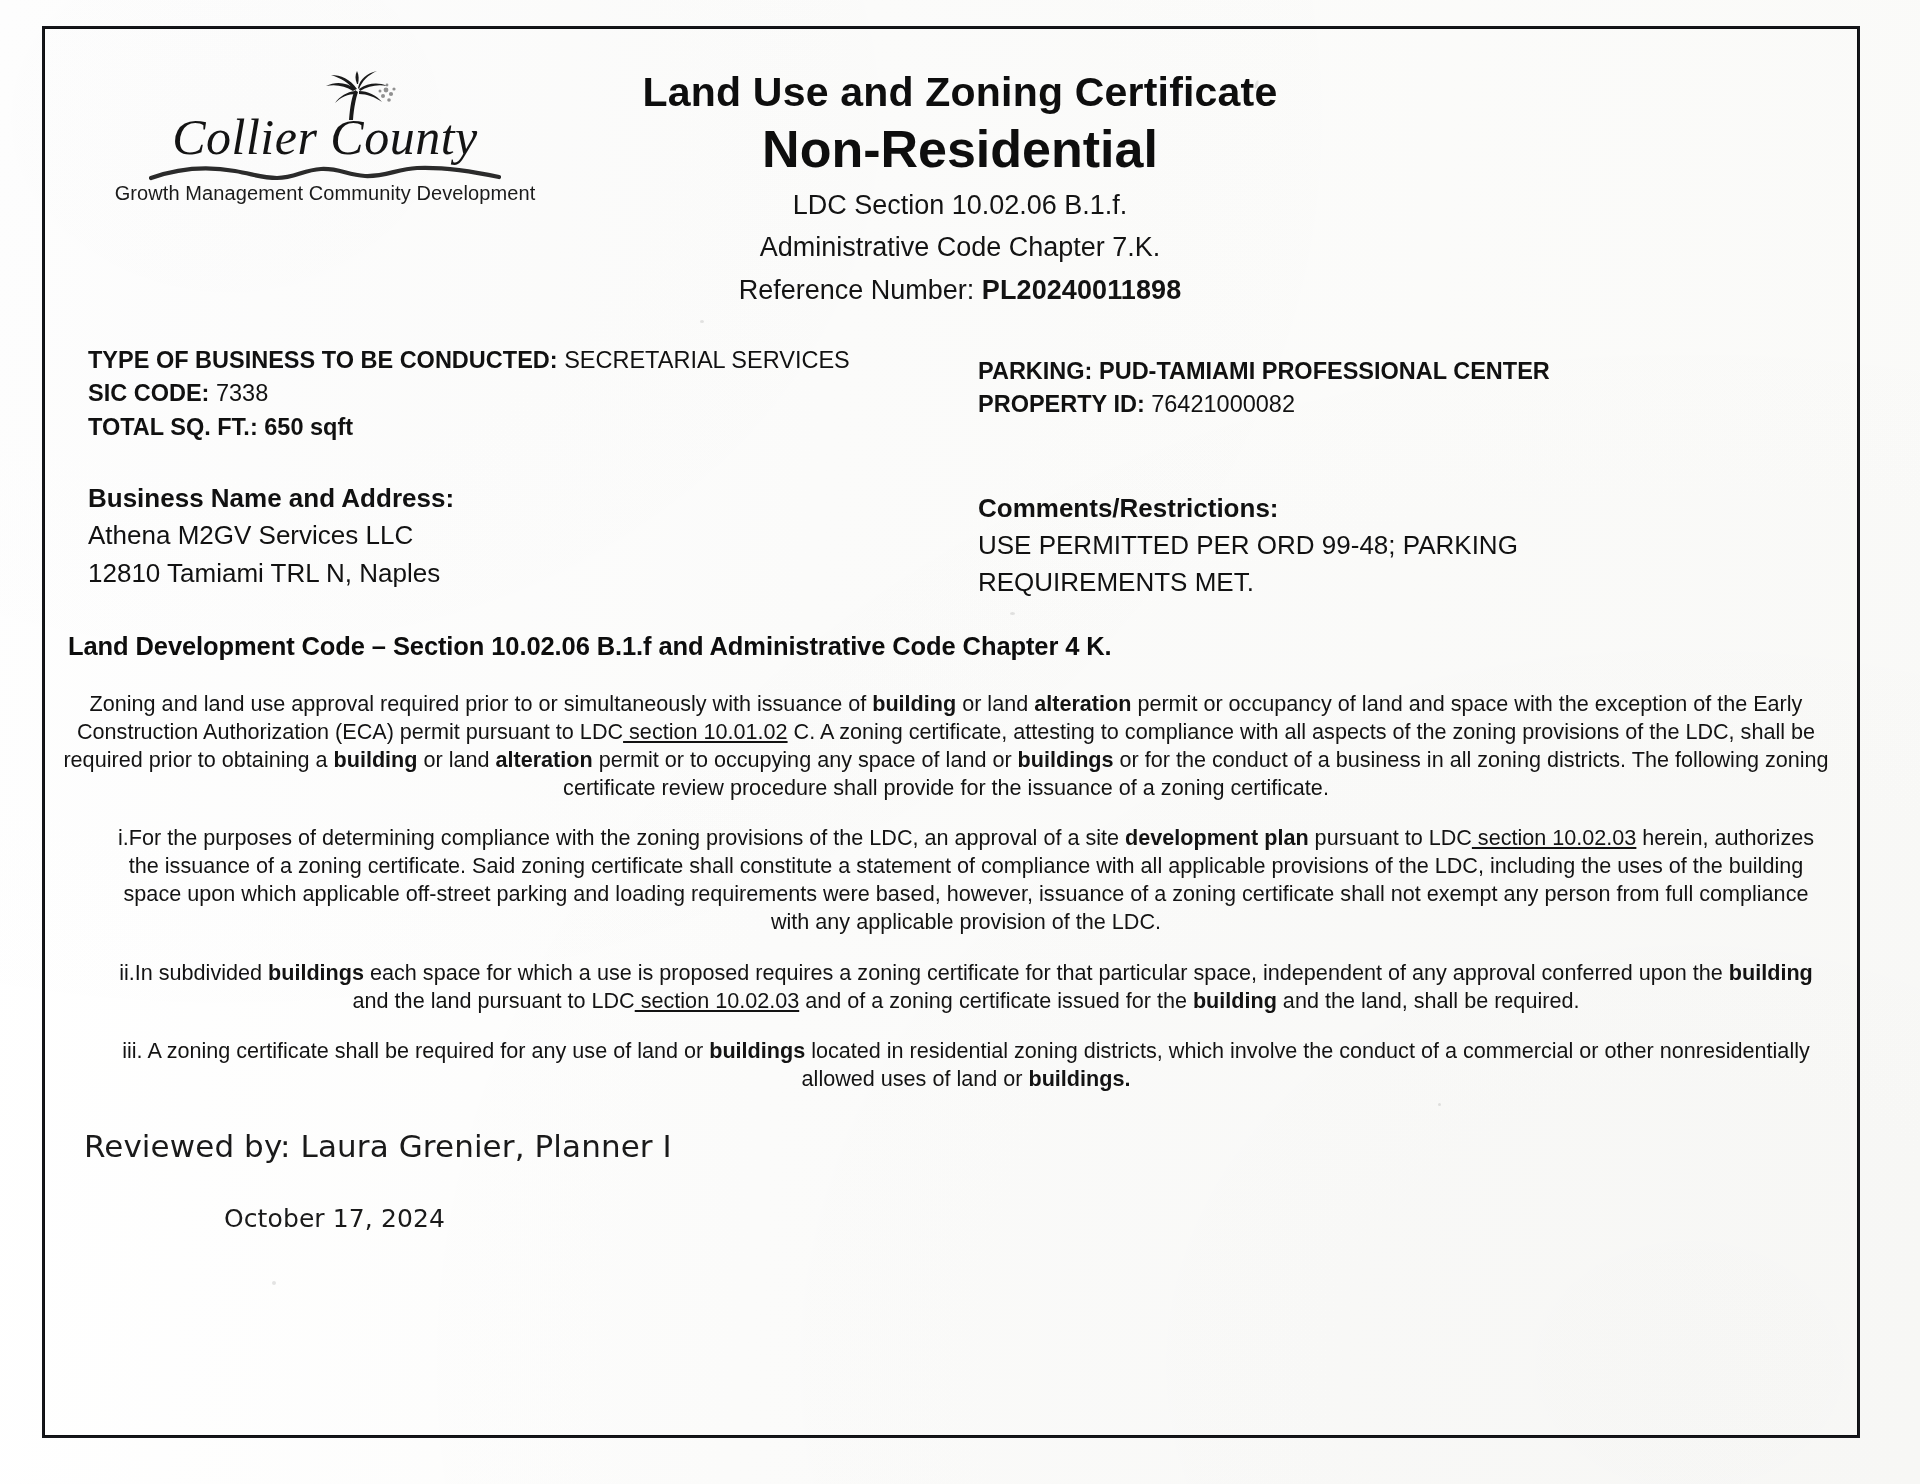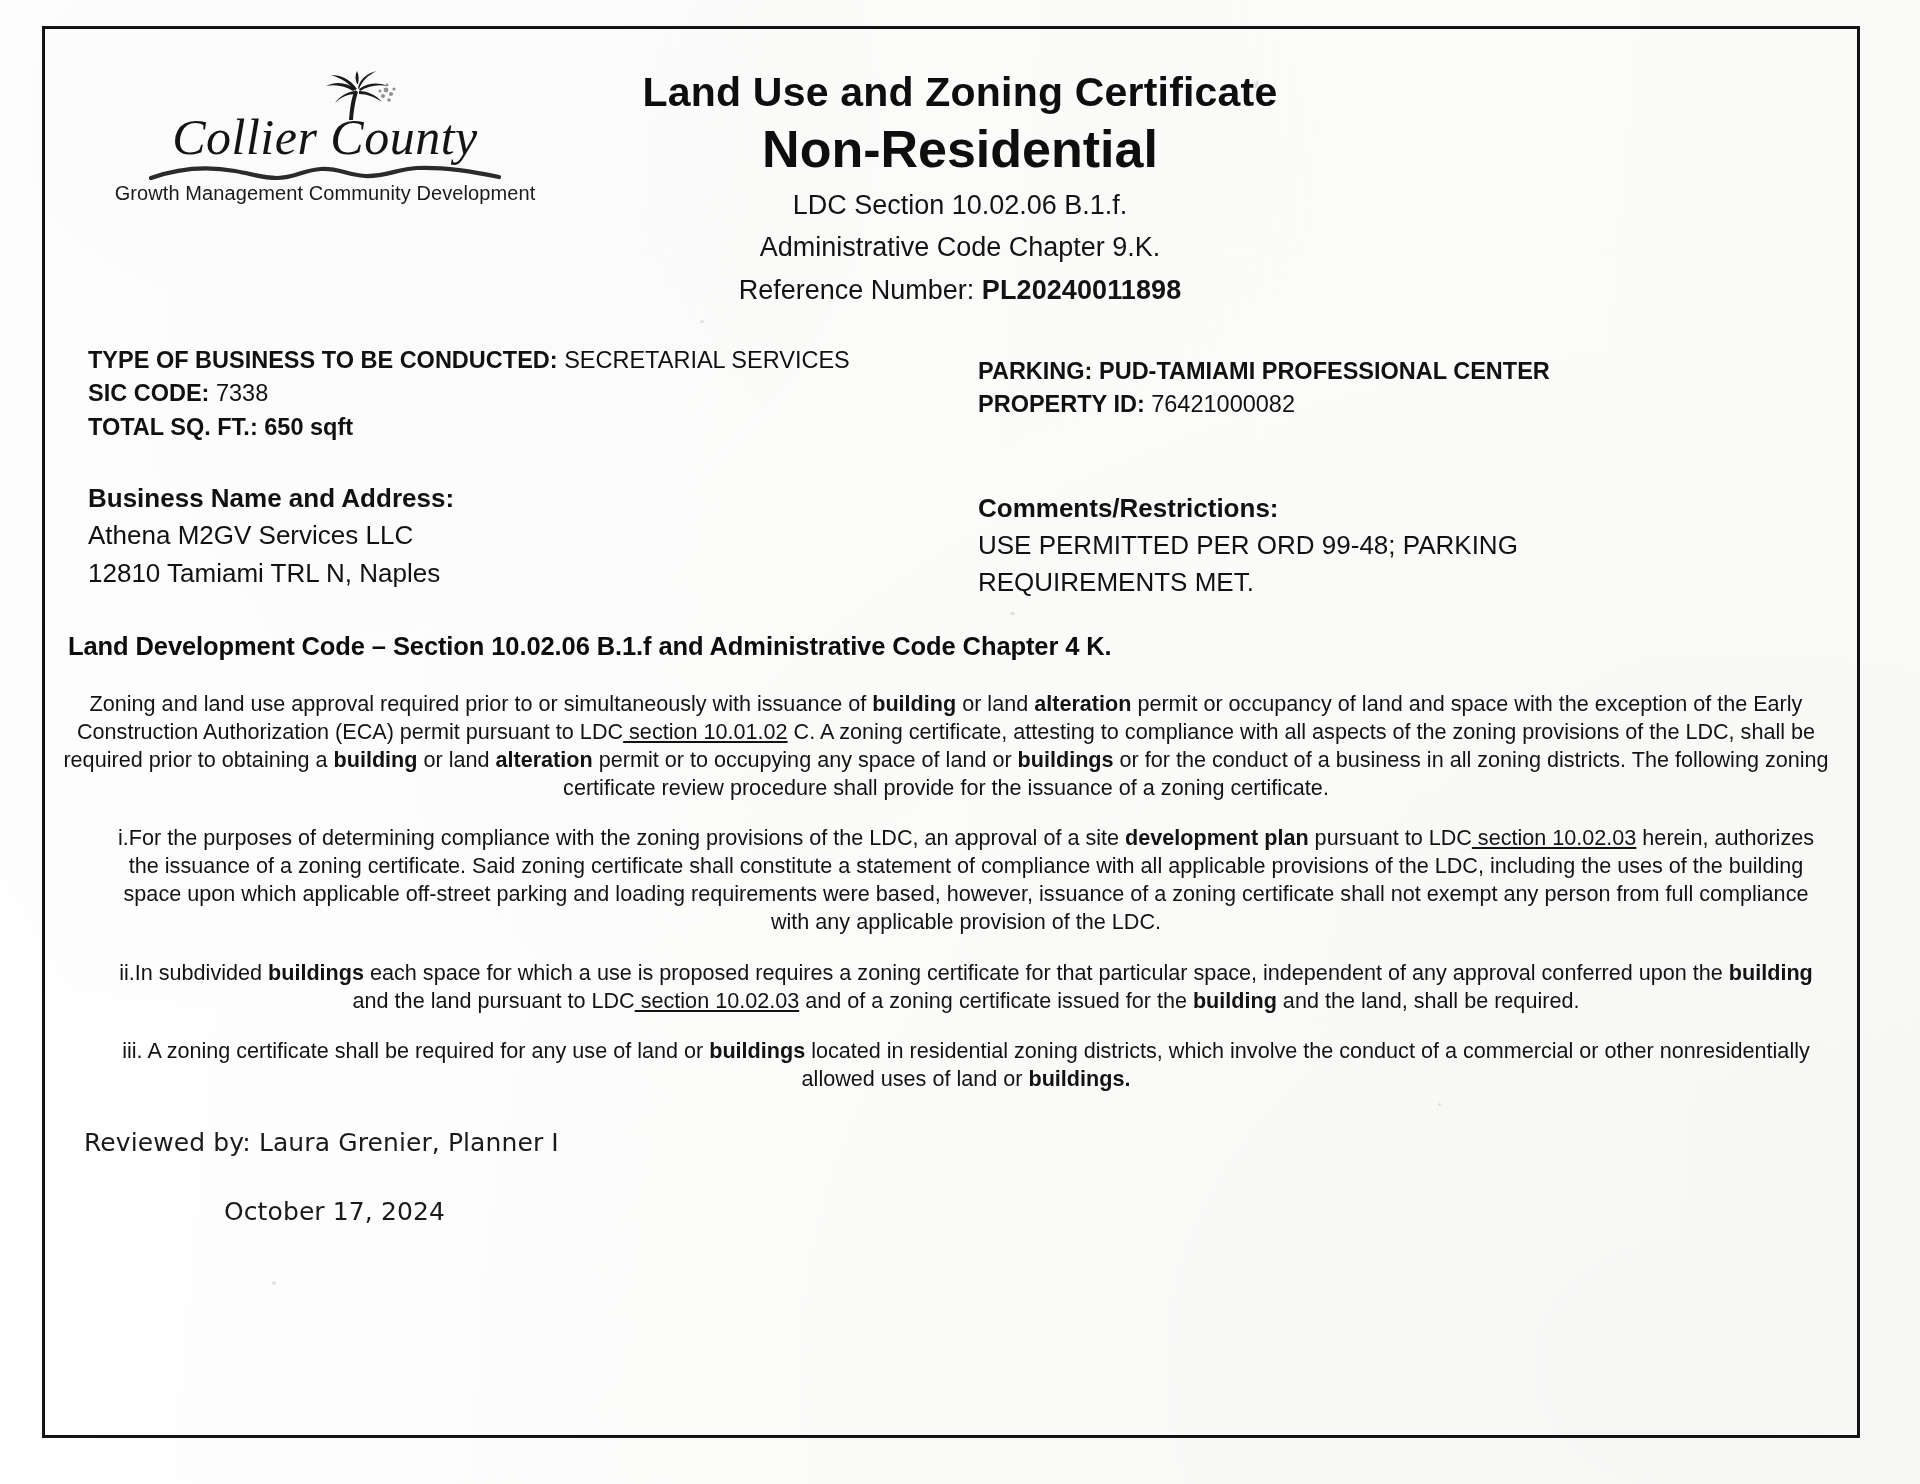--- a/index.html
+++ b/index.html
@@ -192,21 +192,21 @@
 
   
   .review-block {
     position: absolute;
     left: 84px;
     top: 1128px;
     font-family: "DejaVu Sans", sans-serif;
     color: #1a1a1a;
   }
   .review-line {
-    font-size: 25px;
+    font-size: 31px;
     letter-spacing: 0.1px;
   }
   .review-date {
     font-size: 25px;
     margin-top: 40px;
     margin-left: 140px;
     letter-spacing: 0.1px;
   }
 
   
@@ -257,21 +257,21 @@
     <svg class="logo-swoosh" viewBox="0 0 352 22" preserveAspectRatio="none">
       <path d="M2 16 C30 6 58 4 86 9 C104 12 112 16 128 16 C146 16 154 8 172 7 C190 6 198 13 216 14 C236 15 248 7 268 6 C292 5 322 9 350 15" stroke="#2b2b2b" stroke-width="4.2" fill="none" stroke-linecap="round"></path>
     </svg>
     <div class="logo-tag">Growth Management Community Development</div>
   </div>
 
   <div class="title-block">
     <div class="doc-title">Land Use and Zoning Certificate</div>
     <div class="doc-subtitle">Non-Residential</div>
     <div class="doc-meta">LDC Section 10.02.06 B.1.f.</div>
-    <div class="doc-meta">Administrative Code Chapter 9.K.</div>
+    <div class="doc-meta">Administrative Code Chapter 7.K.</div>
     <div class="doc-meta">
       <span>Reference Number:</span>
       <strong>PL20240011898</strong>
     </div>
   </div>
 
   <div class="info-left">
     <div class="row">
       <span class="lbl">TYPE OF BUSINESS TO BE CONDUCTED:</span>
       <span class="val-normal">SECRETARIAL SERVICES</span>

